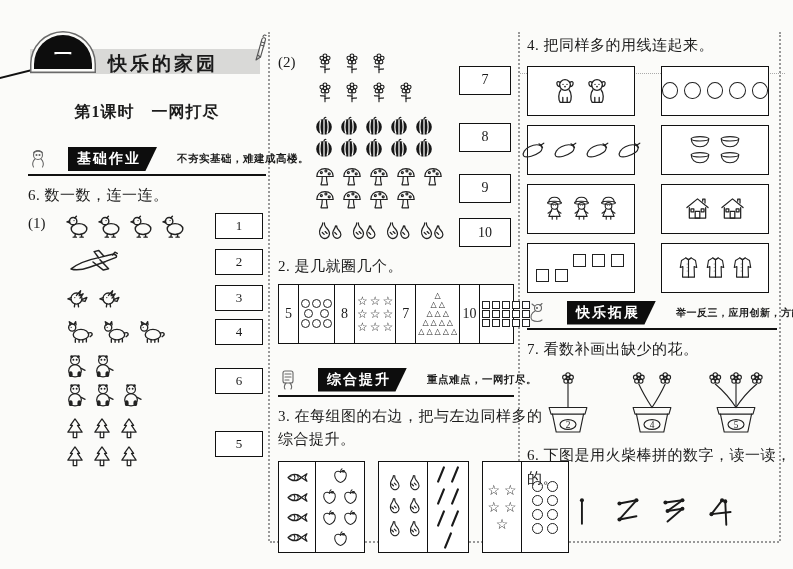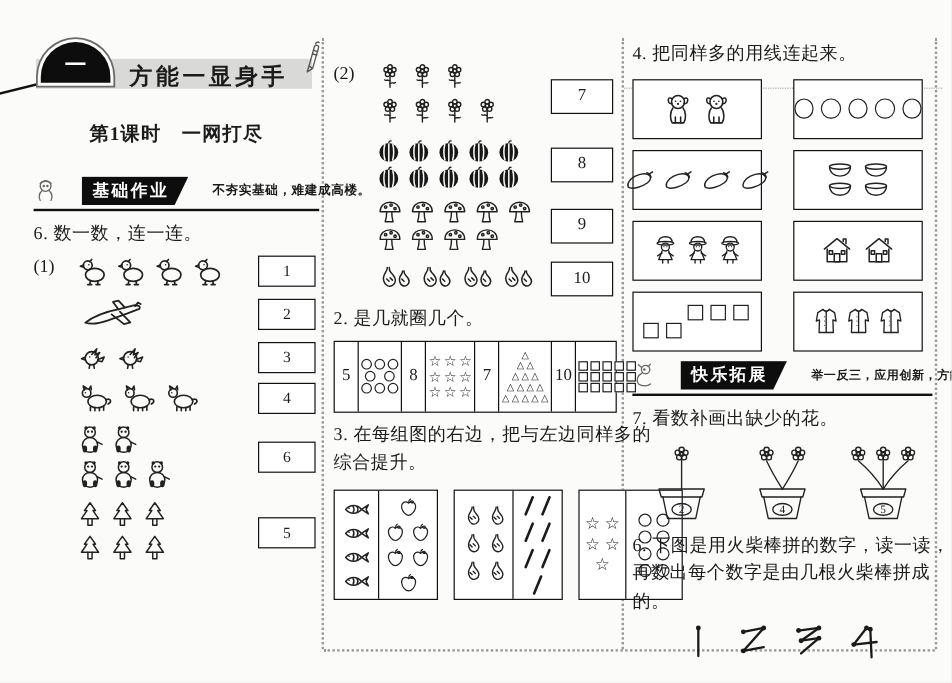--- a/index.html
+++ b/index.html
@@ -91,21 +91,21 @@
   <div class="hbottom"></div>
   <div class="artifact"></div>
 
   <div class="col col1">
     <div class="unit-band">
       <div class="band-bg"></div>
       <div class="swoosh"></div>
       <div class="dome">
         <span>一</span>
       </div>
-      <div class="unit-title">方能一显身手</div>
+      <div class="unit-title">快乐的家园</div>
       <span class="pencil-ic svg-icon">
         <svg viewBox="0 0 18 30" width="18" height="30" fill="none" stroke="#555" stroke-width="1.1" stroke-linecap="round" stroke-linejoin="round">
           <path d="M4 28 L5.5 23 L8.5 25 Z"></path>
             <path d="M5.5 23 L10 7 C10.5 5 14 5.5 13.5 7.5 L8.5 25"></path>
           <path d="M9.3 10 L12.8 11 M8.6 13 L12 14"></path>
             <path d="M11 4.5 C11.5 3 13 2.5 14 3.5"></path>
         </svg>
       </span>
     </div>
     <div class="lesson">第1课时　一网打尽</div>
@@ -692,20 +692,31 @@
           <div class="icon-line">
             <span class="shape-square" style="width: 8px; height: 8px;"></span>
             <span class="shape-square" style="width: 8px; height: 8px;"></span>
             <span class="shape-square" style="width: 8px; height: 8px;"></span>
             <span class="shape-square" style="width: 8px; height: 8px;"></span>
             <span class="shape-square" style="width: 8px; height: 8px;"></span>
           </div>
         </div>
       </div>
 
+    <div class="banner-row mt24">
+      <span class="svg-icon">
+        <svg viewBox="0 0 20 22" width="20" height="22" fill="none" stroke="#666" stroke-width="1.1" stroke-linecap="round">
+          <rect x="5" y="2" width="10" height="12" rx="2"></rect>
+            <path d="M7 5 H13 M7 8 H13 M7 11 H11"></path>
+          <path d="M8 14 C6 16 6 19 7 20 M12 14 C14 16 14 19 13 20"></path>
+        </svg>
+      </span>
+      <span class="flag">综合提升</span>
+      <span class="slogan">重点难点，一网打尽。</span>
+    </div>
 
     <div class="q2l">
       <div>3. 在每组图的右边，把与左边同样多的</div>
       <div>综合提升。</div>
     </div>
     <div class="groups" id="ex3-groups">
         <div class="group-box">
           <div class="g-part g-left" style="width: 30px;">
             <div class="icon-line">
               <span class="svg-icon"><svg viewBox="0 0 26 18" width="25" height="17" fill="none" stroke="#222" stroke-width="1.3" stroke-linecap="round" stroke-linejoin="round">
@@ -1131,21 +1142,20 @@
             <circle cx="53.6" cy="13.9" r="2.3"></circle>
             <path d="M15 46 H55 L53 53 H17 Z"></path>
             <path d="M18.5 53 L22.5 72 H47.5 L51.5 53"></path>
             <ellipse cx="35" cy="64" rx="8.5" ry="5.2"></ellipse>
             <text x="35" y="67.5" font-size="10" text-anchor="middle" fill="#222" stroke="none" font-family="Liberation Serif,serif">5</text>
           </svg></span>
       </div>
 
     <div class="q2l">
       <div>6. 下图是用火柴棒拼的数字，读一读，</div>
-      <div>再数出每个数字是由几根火柴棒拼成</div>
       <div>的。</div>
     </div>
     <div class="digits" id="ex6-digits">
         <span class="svg-icon"><svg viewBox="0 0 28 32" width="30" height="34" fill="none" stroke="#1a1a1a" stroke-linecap="round">
             <line x1="13" y1="5" x2="13" y2="27" stroke-width="1.8"></line>
             <circle cx="13" cy="5" r="1.9" fill="#1a1a1a" stroke="none"></circle>
           </svg></span>
         <span class="svg-icon"><svg viewBox="0 0 28 32" width="30" height="34" fill="none" stroke="#1a1a1a" stroke-linecap="round">
             <line x1="5" y1="8" x2="21" y2="5" stroke-width="1.8"></line>
             <circle cx="5" cy="8" r="1.9" fill="#1a1a1a" stroke="none"></circle>

